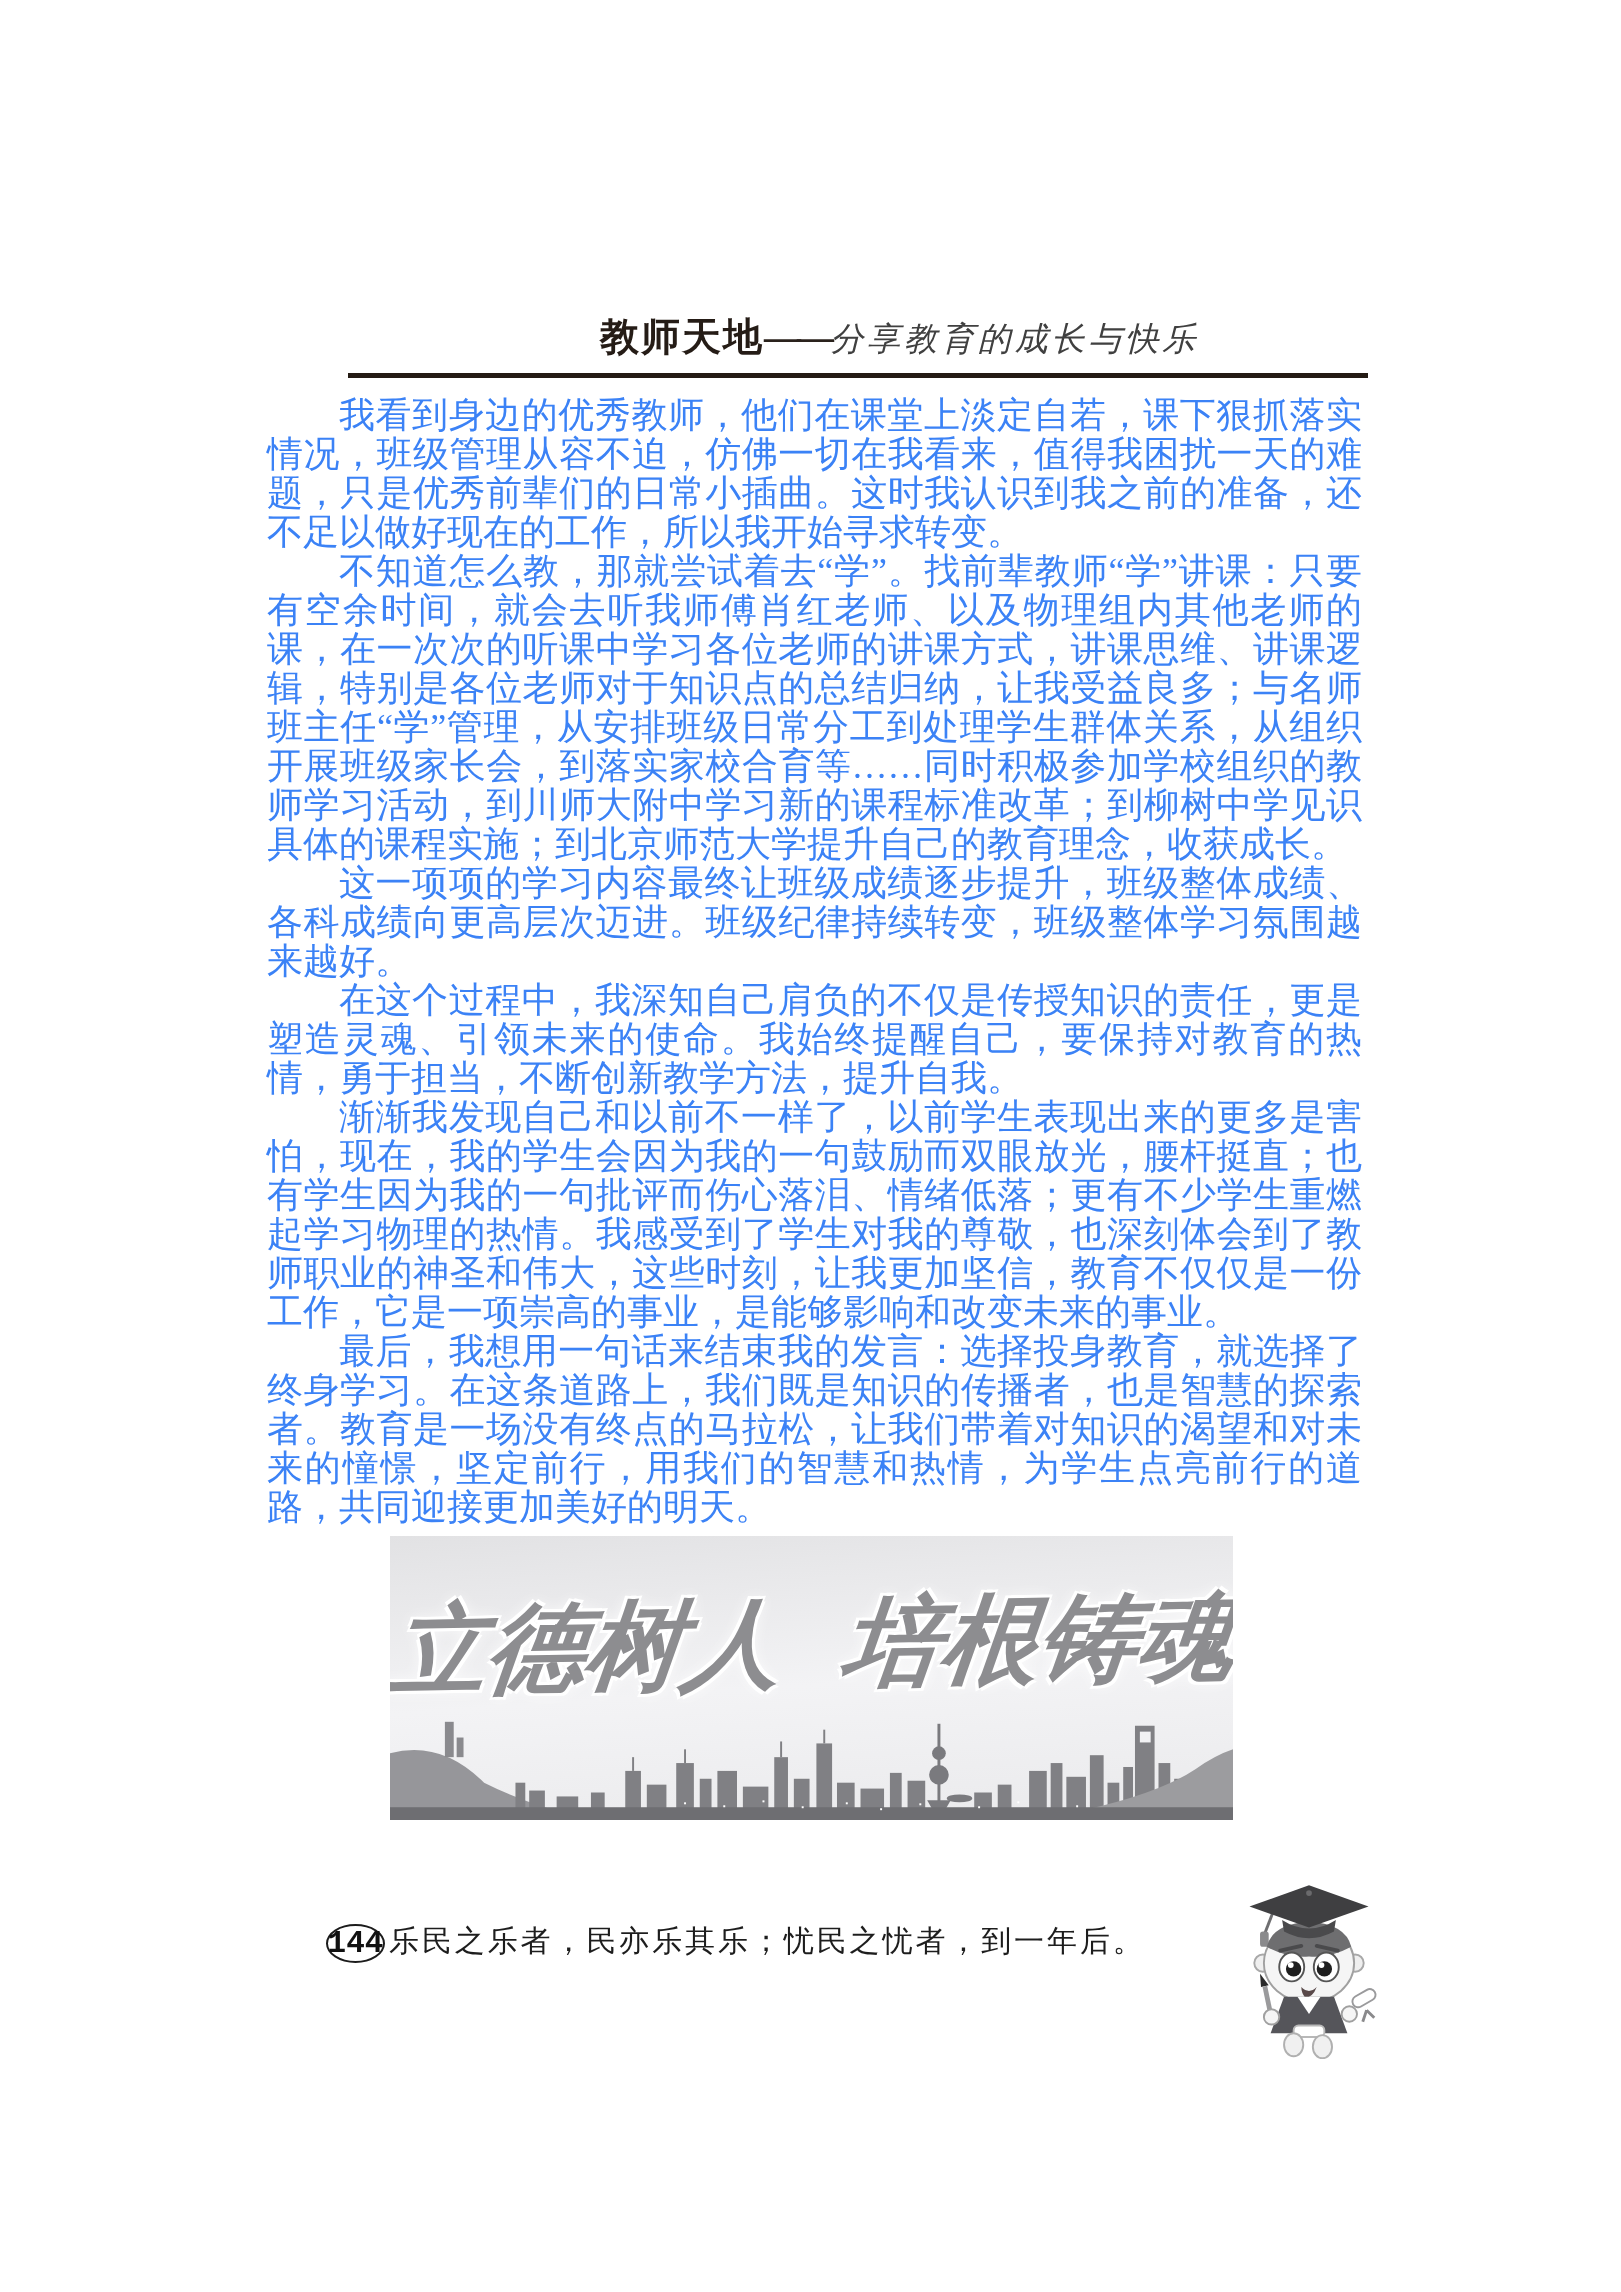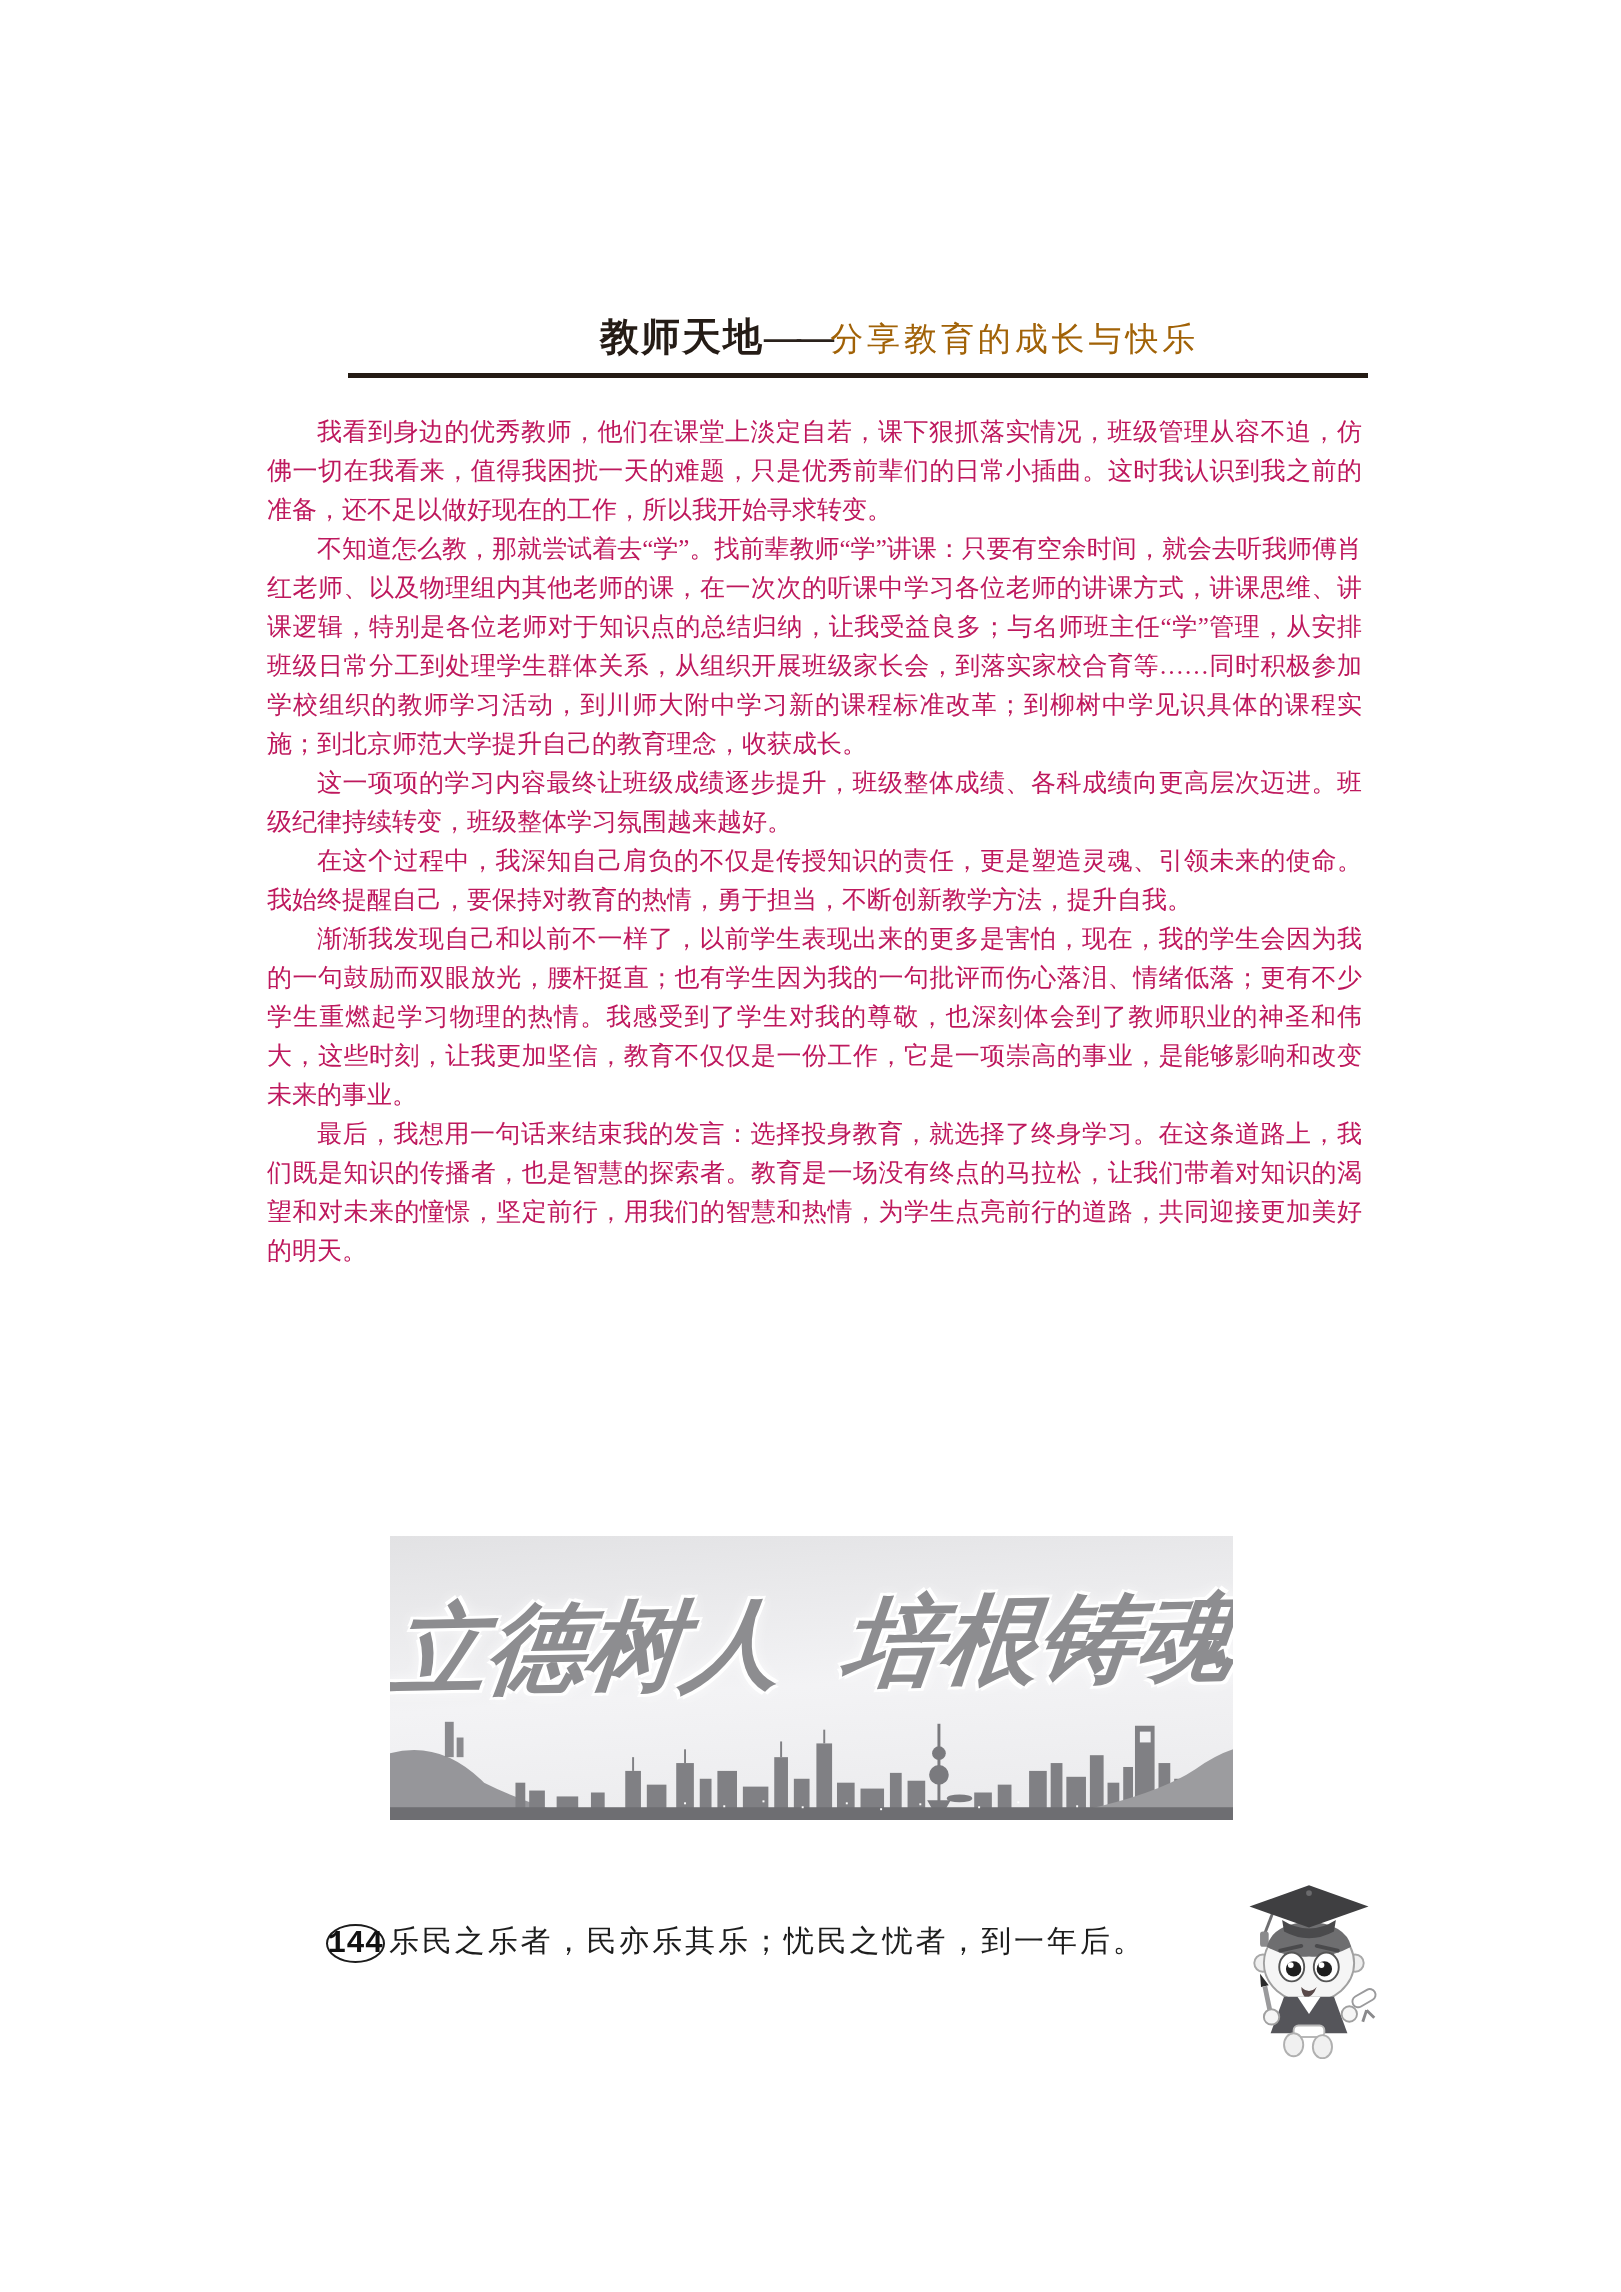--- a/index.html
+++ b/index.html
@@ -15,31 +15,31 @@
 
   
   .header-bar { position:absolute; left:600px; top:310px; white-space:nowrap; }
   .header-title {
     font-family:"DejaVu Sans","Liberation Sans",sans-serif;
     font-weight:900; font-size:39px; letter-spacing:2px; color:#251c16;text-align:center;
   }
   .header-dash { font-size:37px; color:#2a221c; letter-spacing:-3.9px; font-weight:bold; }
   .header-sub {
     font-family:"DejaVu Sans","Liberation Sans",sans-serif;
-    font-size:33px; letter-spacing:3.9px; color:#a16207;
+    font-style:italic; font-size:33px; letter-spacing:3.9px; color:#404040;
   }
   .header-rule {
     position:absolute; left:348px; top:373px; width:1020px; height:4.9px;
     background:#241b14;
   }
 
   
   .article {
-    position:absolute; left:267px; top:412px; width:1095px;
-    font-size:25px; line-height:39px; text-align:justify; color:#be185d;
+    position:absolute; left:267px; top:396px; width:1095px;
+    font-size:36px; line-height:39px; text-align:justify; color:#3b82f6;
   }
   .article p { text-indent:2em; }
 
   
   .banner {
     position:absolute; left:390px; top:1536px; width:843px; height:284px;
     background:linear-gradient(176deg,#e2e2e4 0%,#f3f3f5 52%,#eaeaec 100%);
     overflow:hidden;
   }
   .slogan {

